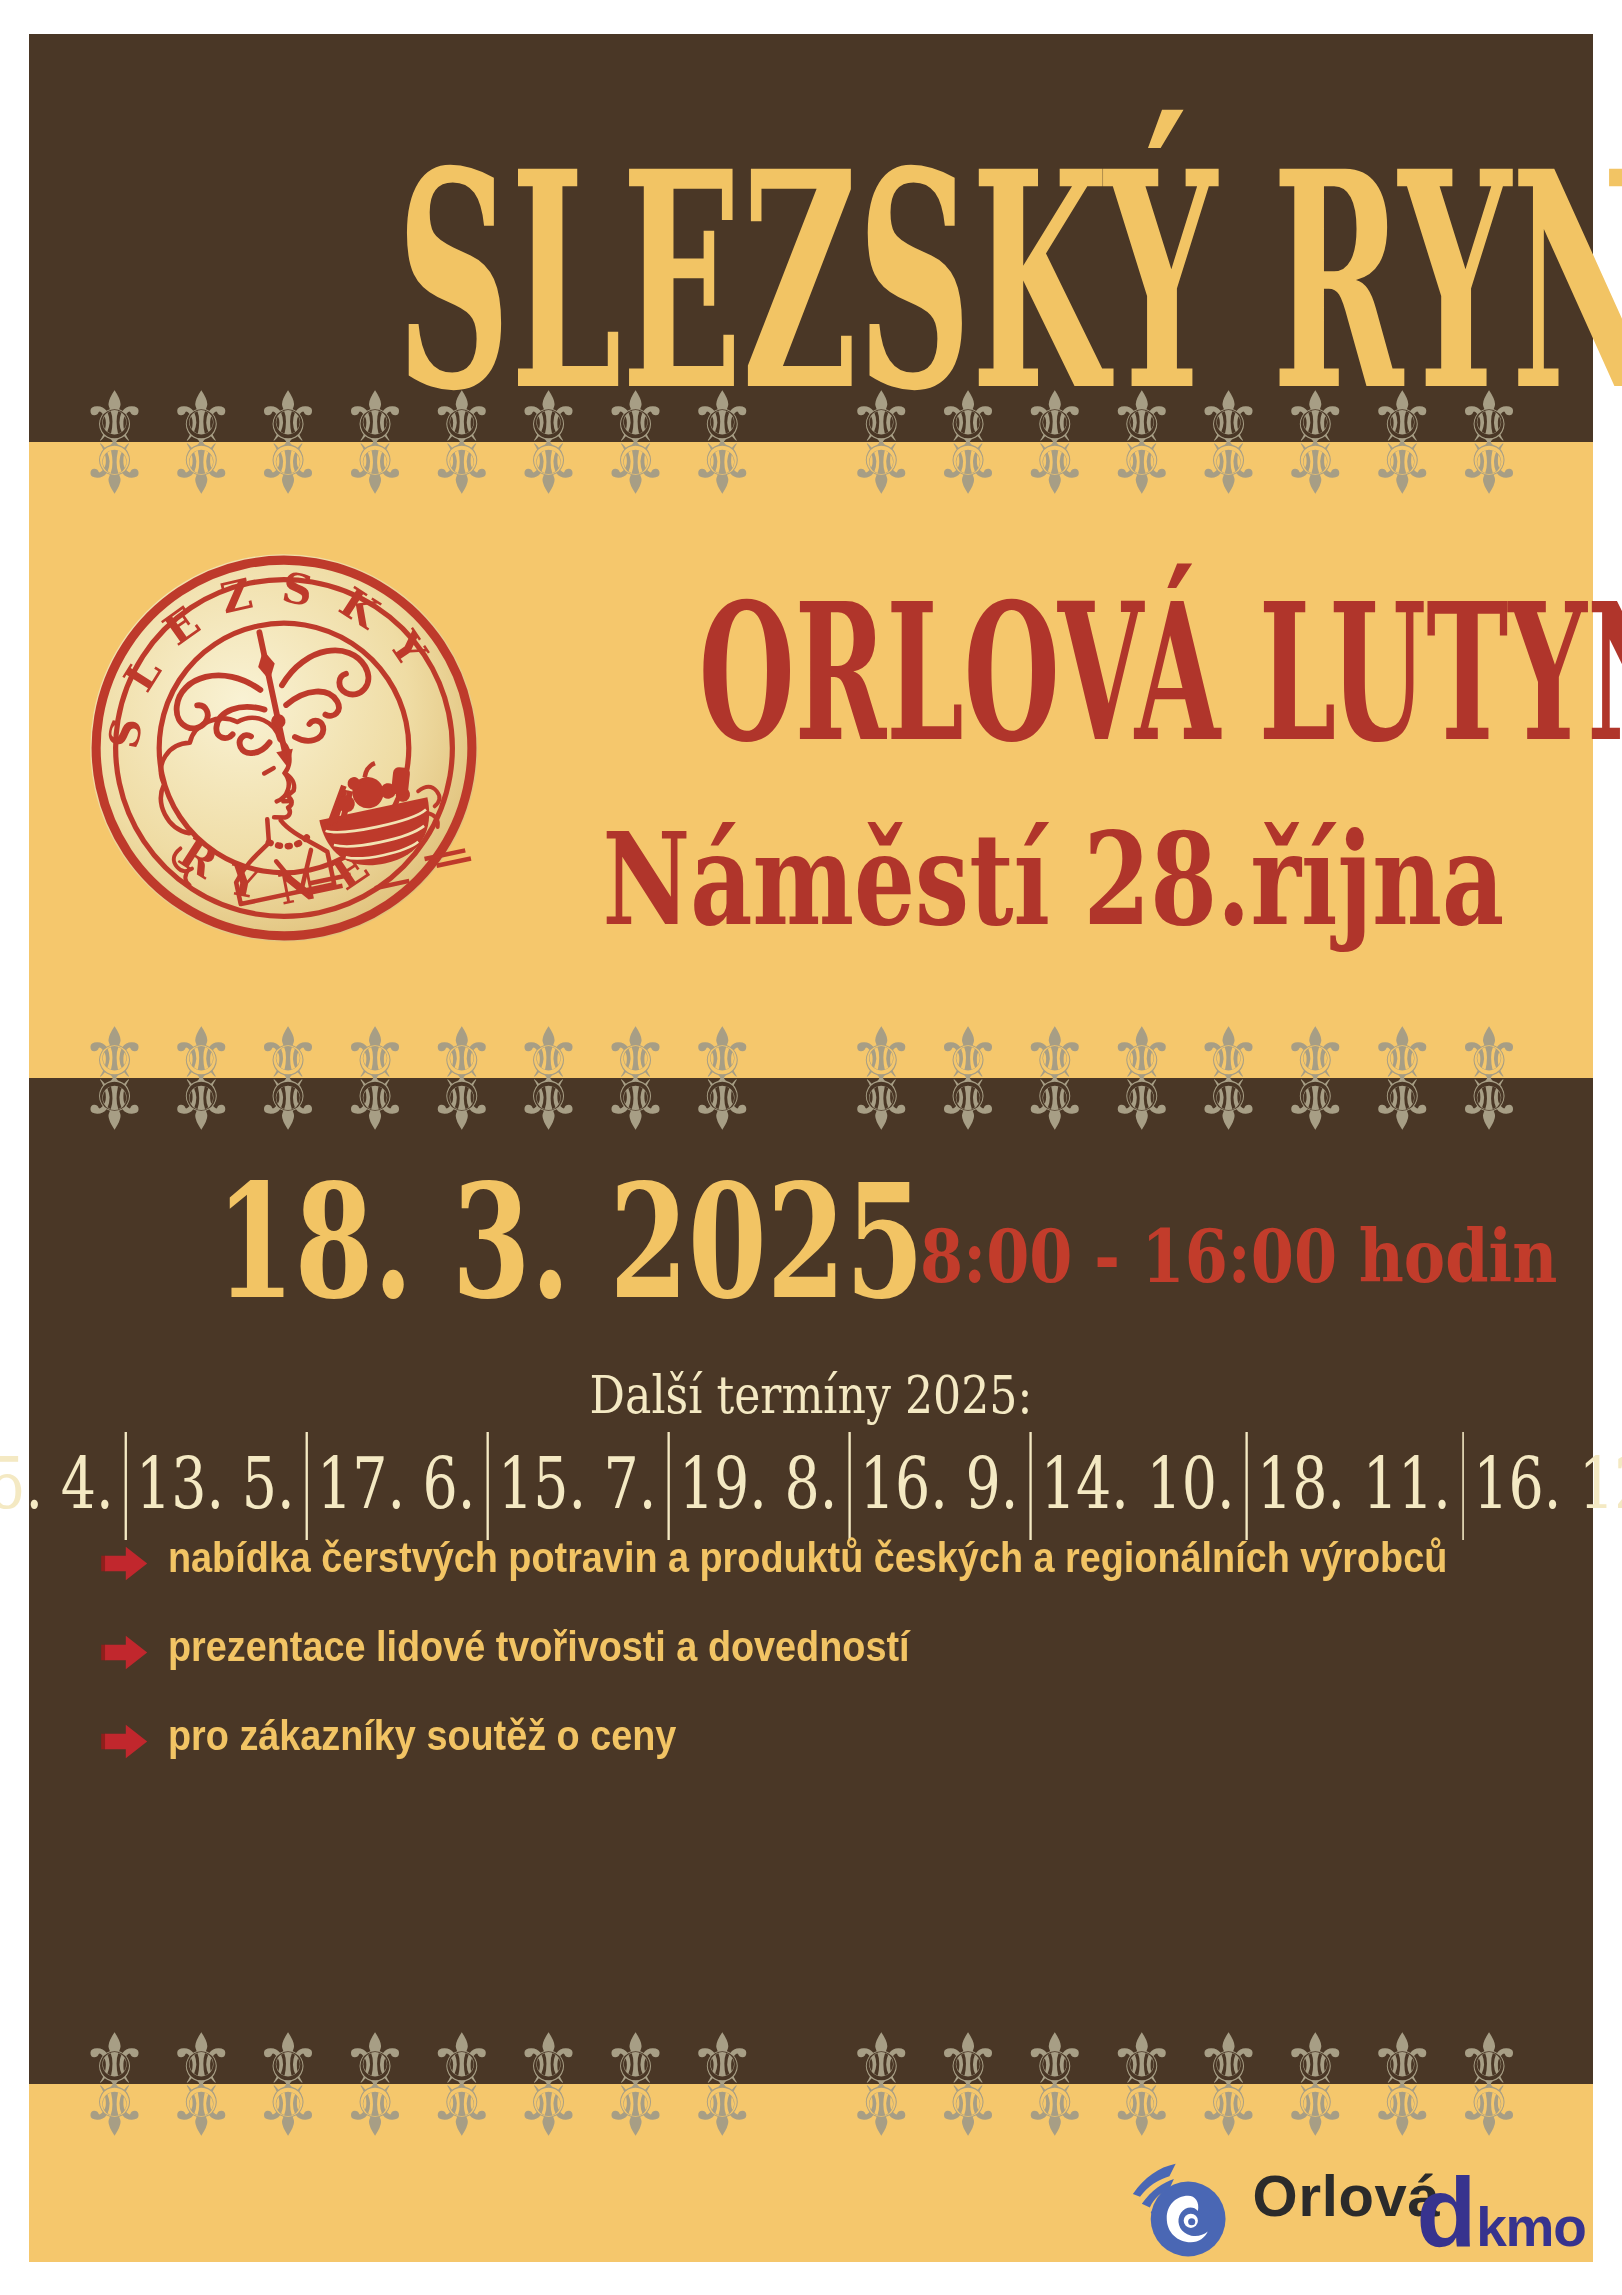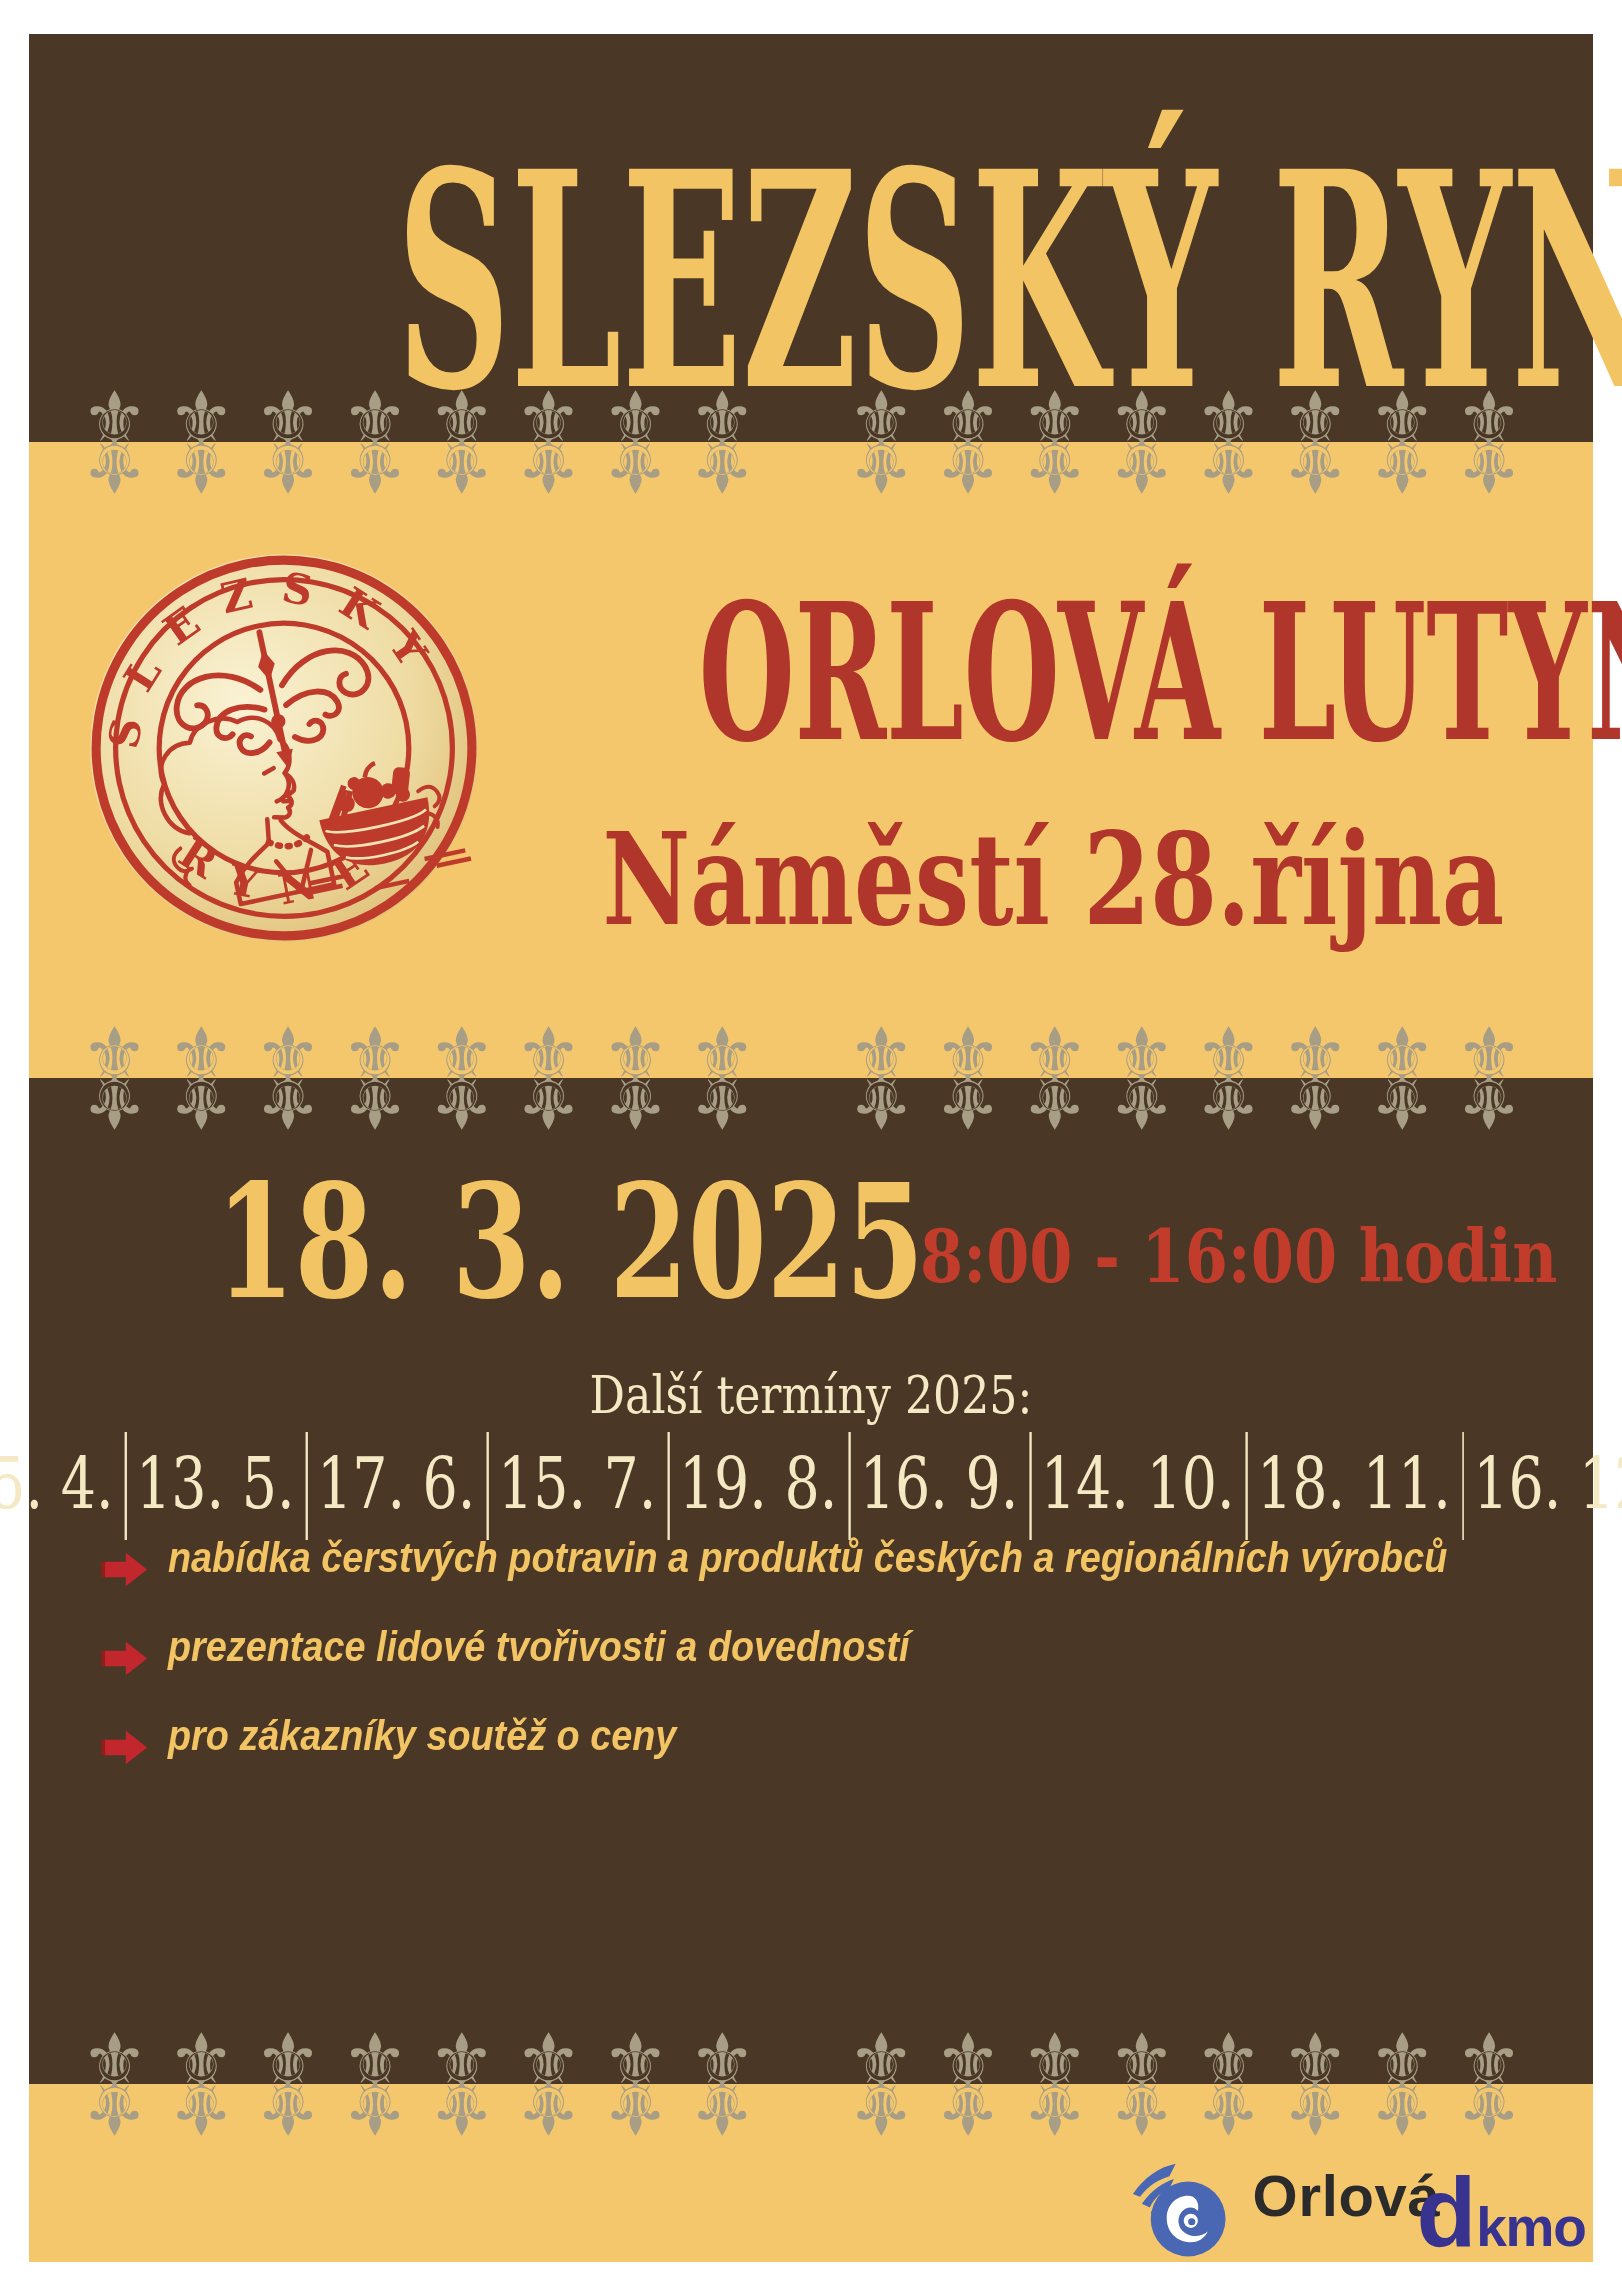--- a/index.html
+++ b/index.html
@@ -49,21 +49,21 @@
                font-family:"DejaVu Serif",serif;font-size:52px;line-height:52px;
                color:#F4E9C3;transform:scaleX(0.85);}
   .dates-row{position:absolute;top:1410px;left:0;width:100%;display:flex;justify-content:center;
              white-space:nowrap;font-family:"DejaVu Serif",serif;font-size:71px;line-height:79px;
              color:#F4E9C3;transform:scaleX(0.78);}
   .date{position:relative;padding:0 14.4px;}
   .date + .date::before{content:"";position:absolute;left:0;top:-11.8px;bottom:-17px;width:2.6px;background:#F4E9C3;}
 
   
   .bullets{position:absolute;top:1495px;left:72px;width:1492px;}
-  .bullet{display:flex;align-items:flex-end;margin-bottom:31px;font-style:italic;}
+  .bullet{display:flex;align-items:center;margin-bottom:31px;}
   .arrow-icon{flex:0 0 auto;width:47px;height:35px;margin:10.5px 19.6px 0 0;}
   .btext{width:1479px;transform:scaleX(0.90);transform-origin:left top;
          font-weight:700;font-size:42px;line-height:58px;color:#F2C464;
          font-family:"Liberation Sans",sans-serif;}
 
   
   .orlova{position:absolute;left:1090px;top:2128px;display:flex;align-items:flex-start;}
   .orlova svg{width:124px;height:98px;}
   .orlova-word{font-family:"Liberation Sans",sans-serif;font-weight:700;font-size:58px;
                color:#2B2B2B;margin-left:9.2px;letter-spacing:0.7px;}

